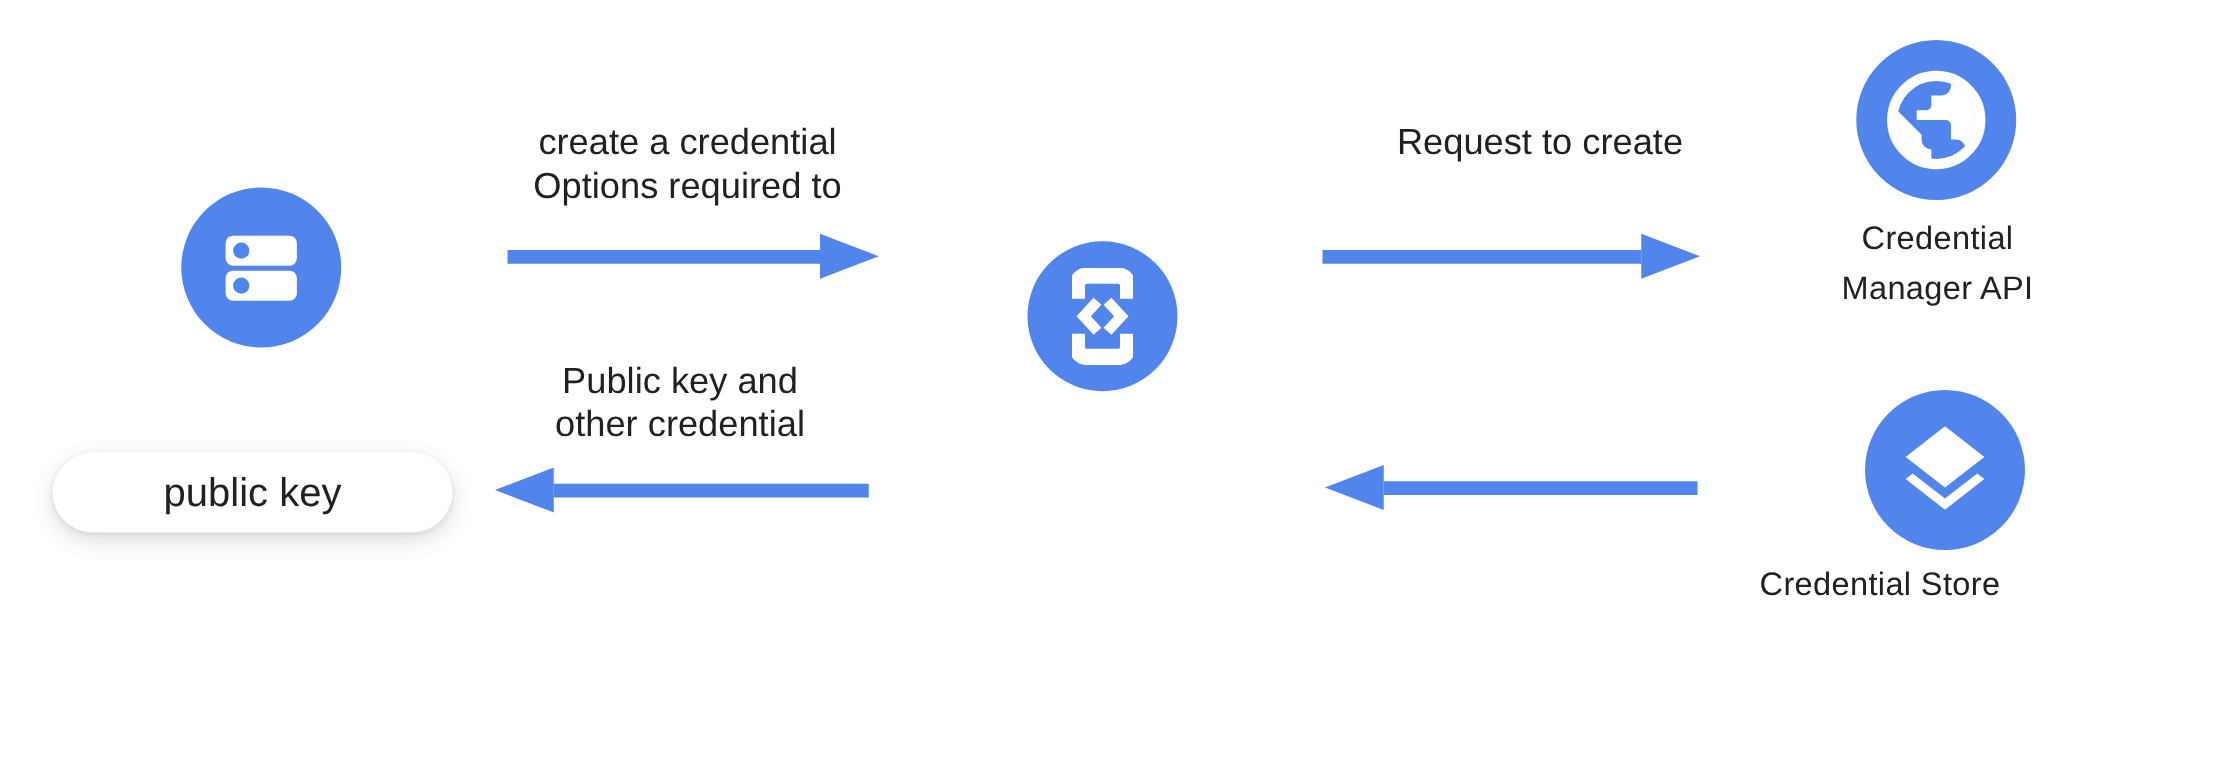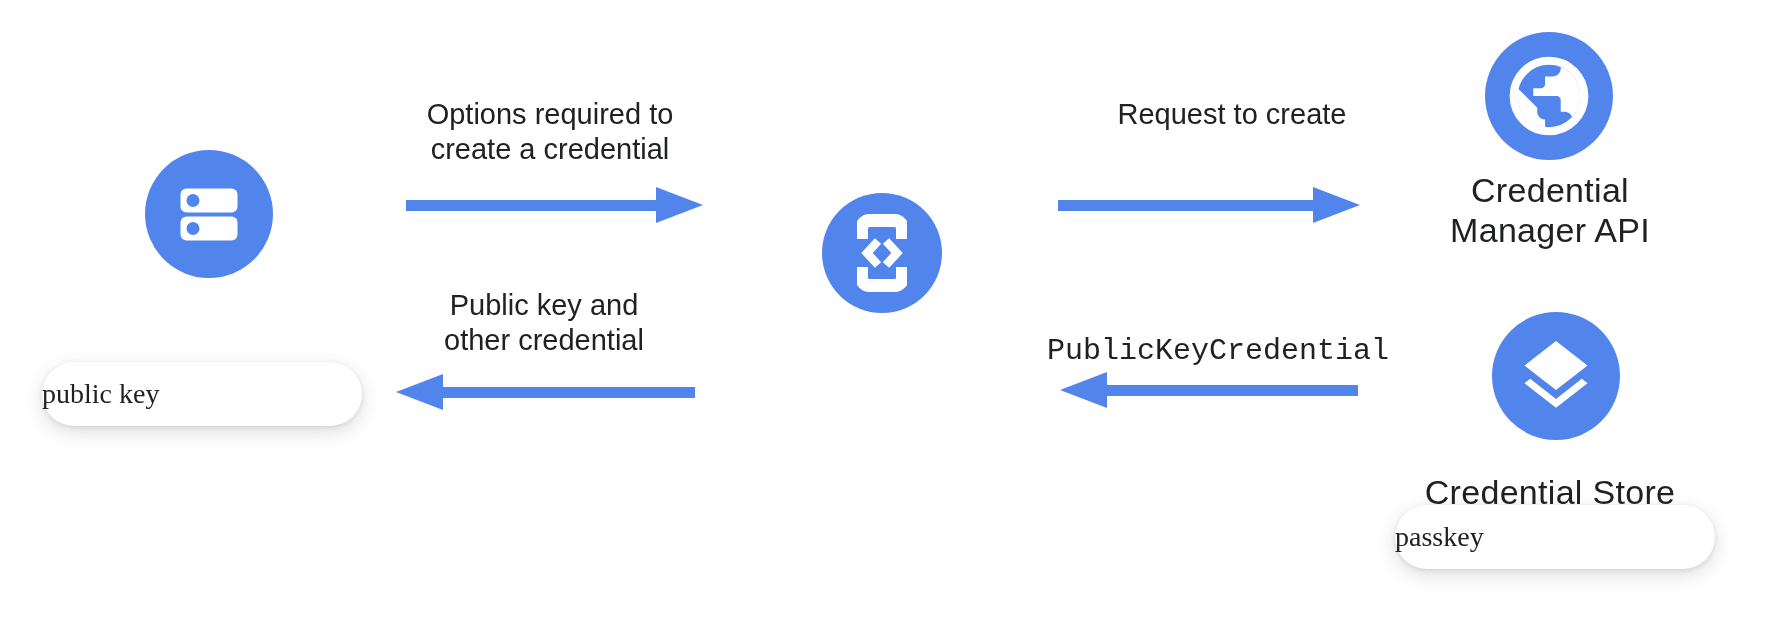--- a/index.html
+++ b/index.html
@@ -1,27 +1,27 @@
 <!DOCTYPE html>
 <html style="--accent: #5285EC; --text: #202124; --background: #FFFFFF; --pill: #FFFFFF;"><head>
 <meta charset="utf-8">
 <style>
   :root { --accent:#5285EC; --text:#202124; --background:#FFFFFF; --pill:#FFFFFF; }
   * { box-sizing:border-box; }
   body { margin:0; background:var(--background); font-family:"Liberation Sans", sans-serif; }
   .canvas { position:relative; width:1770px; height:622px; background:var(--background); overflow:hidden; color:var(--text); }
 
   .node-circle { position:absolute; border-radius:50%; background:var(--accent); display:flex; align-items:center; justify-content:center; }
-  .node-label { position:absolute; text-align:center; font-size:34px; font-weight:500; letter-spacing:.3px; color:var(--text); }
+  .node-label { position:absolute; text-align:center; font-size:26px; font-weight:500; letter-spacing:.3px; color:var(--text); }
   .node-label span { display:block; }
 
   .pill { position:absolute; height:64px; border-radius:32px; background:var(--pill);
           box-shadow:0 6px 18px rgba(60,64,67,.18), 0 1px 4px rgba(60,64,67,.12);
-          display:flex; align-items:center; justify-content:flex-start;
-          font-size:28px; font-weight:500; color:var(--text);font-family:Liberation Serif, serif; }
+          display:flex; align-items:center; justify-content:center;
+          font-size:32px; font-weight:500; color:var(--text); }
 
   .flow-label { position:absolute; text-align:center; font-size:29px; line-height:35px; color:var(--text); }
   .flow-label span { display:block; }
   .flow-label.mono { font-family:"Liberation Mono", monospace; font-size:30px; line-height:36px; }
 
   .arrow { position:absolute; height:36px; display:flex; align-items:center; }
   .arrow .shaft { flex:1; height:11px; background:var(--accent); }
   .arrow .head { width:0; height:0; border-top:18px solid transparent; border-bottom:18px solid transparent; }
   .arrow.right .head { border-left:47px solid var(--accent); }
   .arrow.left  .head { border-right:47px solid var(--accent); }
@@ -41,22 +41,22 @@
       <rect class="white-fill" x="0.5" y="28.5" width="57" height="24" rx="6"></rect>
       <circle class="accent-fill" cx="13" cy="12.5" r="6.5"></circle>
       <circle class="accent-fill" cx="13" cy="40.5" r="6.5"></circle>
     </svg>
   </div>
   <div class="pill" style="left:42px; top:362px; width:320px;">
     <span>public key</span>
   </div>
 
   <div class="flow-label" style="left:350px; top:97px; width:400px;">
+    <span>create a credential</span>
     <span>Options required to</span>
-    <span>create a credential</span>
   </div>
   <div class="arrow right" style="left:406px; top:187px; width:297px;">
     <div class="shaft"></div>
     <div class="head"></div>
   </div>
 
   <div class="flow-label" style="left:344px; top:288px; width:400px;">
     <span>Public key and</span>
     <span>other credential</span>
   </div>
@@ -80,23 +80,20 @@
   </div>
 
   <div class="flow-label" style="left:1032px; top:97px; width:400px;">
     <span>Request to create</span>
   </div>
   <div class="arrow right" style="left:1058px; top:187px; width:302px;">
     <div class="shaft"></div>
     <div class="head"></div>
   </div>
 
-  <div class="flow-label mono" style="left:1014px; top:333px; width:408px;">
-    <span>PublicKeyCredential</span>
-  </div>
   <div class="arrow left" style="left:1060px; top:372px; width:298px;">
     <div class="head"></div>
     <div class="shaft"></div>
   </div>
 
   <div class="node-circle" style="left:1485px; top:32px; width:128px; height:128px;">
     <svg width="94" height="94" viewBox="0 0 24 24">
       <circle class="white-stroke" cx="12" cy="12" r="9" stroke-width="2.1"></circle>
       <path class="white-fill" d="M11 19.93c-3.95-.49-7-3.85-7-7.93 0-.62.08-1.21.21-1.79L9 15v1c0 1.1.9 2 2 2v1.93z"></path>
       <path class="white-fill" d="M17.9 17.39c-.26-.81-1.01-1.39-1.9-1.39h-1v-3c0-.55-.45-1-1-1H8v-2h2c.55 0 1-.45 1-1V7h2c1.1 0 2-.9 2-2v-.41c2.93 1.19 5 4.06 5 7.41 0 2.08-.8 3.97-2.1 5.39z"></path>
@@ -106,18 +103,15 @@
     <span>Credential</span>
     <span>Manager API</span>
   </div>
 
   <div class="node-circle" style="left:1492px; top:312px; width:128px; height:128px;">
     <svg width="84" height="84" viewBox="0 0 24 24">
       <path class="white-fill" d="M12 16l7.36-5.73L21 9l-9-7-9 7 1.63 1.27L12 16z"></path>
       <path class="white-fill" d="M11.99 18.54l-7.37-5.73L3 14.07l9 7 9-7-1.63-1.27-7.38 5.74z"></path>
     </svg>
   </div>
-  <div class="node-label" style="left:1390px; top:452px; width:320px;margin-top:21px;">Credential Store</div>
-  <div class="pill" style="left:1395px; top:505px; width:320px;">
-    <span>passkey</span>
-  </div>
+  <div class="node-label" style="left:1344px; top:452px; width:320px;">Credential Store</div>
 
 </div>
 
 </body></html>

